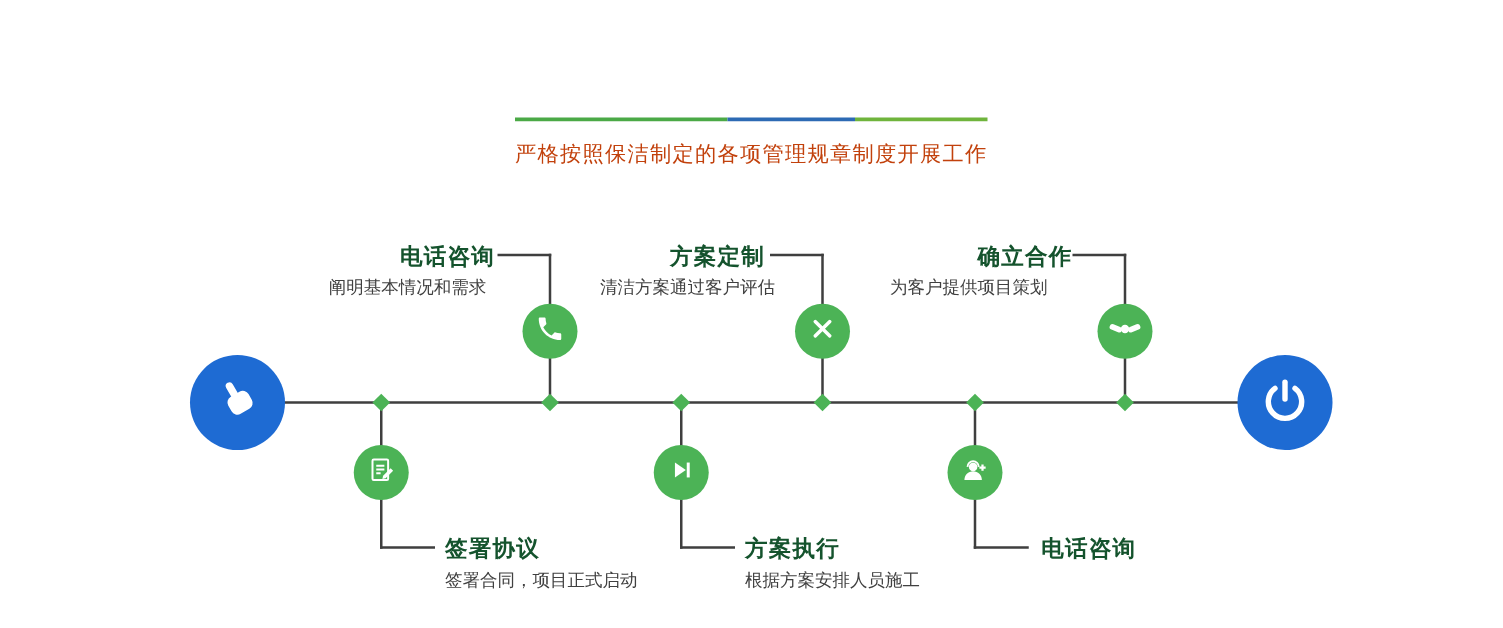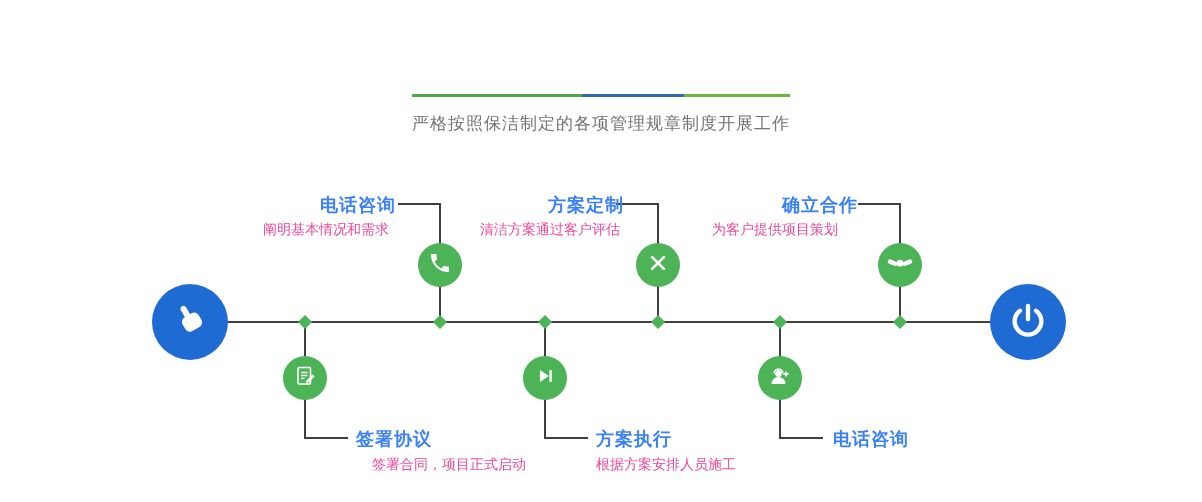--- a/index.html
+++ b/index.html
@@ -34,21 +34,21 @@
     display:flex;
   }
   .title-underline .seg{display:block;height:100%;}
   .seg.g1{width:45%;background:#4ba946;}
   .seg.b {width:27%;background:#2d6ab4;}
   .seg.g2{width:28%;background:#6fb43c;}
   .subtitle{
     position:absolute;top:112px;left:0;width:100%;
     text-align:center;
     font-size:17px;
-    color:#737373;
+    color:#c2410c;
     letter-spacing:1px;
   }
   
   .main-line{
     position:absolute;left:190px;top:321px;
     width:838px;height:2px;
     background:var(--line);
     z-index:1;
   }
   .endpoint{
@@ -71,28 +71,28 @@
   
   .circle-sm{
     position:absolute;width:44px;height:44px;border-radius:50%;
     background:var(--green);
     display:flex;align-items:center;justify-content:center;
     z-index:3;
   }
   
   .step-title{
     position:absolute;
-    font-size:18px;font-weight:bold;color:#3b82f6;
+    font-size:18px;font-weight:bold;color:#14532d;
     letter-spacing:1px;
     white-space:nowrap;
     z-index:4;
   }
   .step-desc{
     position:absolute;
-    font-size:14px;color:#ec4899;
+    font-size:14px;color:#404040;
     white-space:nowrap;
     z-index:4;
   }
 </style>
 </head>
 <body>
 
 <div class="canvas">
 
   <div class="title-underline">
@@ -151,21 +151,21 @@
   <div class="circle-sm" style="left:636px;top:243px;">
     <span>
       <svg width="24" height="24" viewBox="0 0 24 24">
         <g fill="#fff">
           <rect x="10.6" y="2.5" width="2.8" height="19" rx="1.2" transform="rotate(45 12 12)"></rect>
           <rect x="10.6" y="2.5" width="2.8" height="19" rx="1.2" transform="rotate(-45 12 12)"></rect>
         </g>
       </svg>
     </span>
   </div>
-  <div class="step-title" style="left:548px;top:193px;">方案定制</div>
+  <div class="step-title" style="left:536px;top:193px;">方案定制</div>
   <div class="step-desc" style="left:480px;top:221px;">清洁方案通过客户评估</div>
 
   <div class="vline" style="left:899px;top:265px;height:56px;"></div>
   <div class="hline" style="left:858px;top:203px;width:43px;"></div>
   <div class="vline" style="left:899px;top:203px;height:42px;"></div>
   <div class="circle-sm" style="left:878px;top:243px;">
     <span>
       <svg width="26" height="26" viewBox="0 0 24 24">
         <g fill="#fff">
           <rect x="0.5" y="9.5" width="9.5" height="4.2" rx="2.1" transform="rotate(22 5 11.5)"></rect>
@@ -185,21 +185,21 @@
       <svg width="24" height="24" viewBox="0 0 24 24">
         <g stroke="#fff" fill="none" stroke-width="1.6">
           <rect x="5" y="3.5" width="12.5" height="16.5" rx="1"></rect>
           <path d="M8 8.5h6.5M8 11.5h6.5M8 14.5h3.5"></path>
         </g>
         <path fill="#fff" d="M13.5 16.5l6-6 2 2-6 6-2.6.6z"></path>
       </svg>
     </span>
   </div>
   <div class="step-title" style="left:356px;top:427px;">签署协议</div>
-  <div class="step-desc" style="left:356px;top:456px;margin-left:16px;">签署合同，项目正式启动</div>
+  <div class="step-desc" style="left:356px;top:456px;">签署合同，项目正式启动</div>
 
   <div class="vline" style="left:544px;top:323px;height:116px;"></div>
   <div class="hline" style="left:544px;top:437px;width:44px;"></div>
   <div class="circle-sm" style="left:523px;top:356px;">
     <span>
       <svg width="22" height="22" viewBox="0 0 24 24">
         <g fill="#fff">
           <path d="M6.5 5.5l9.5 6.5-9.5 6.5z"></path>
           <rect x="16.8" y="5.5" width="2.6" height="13"></rect>
         </g>

